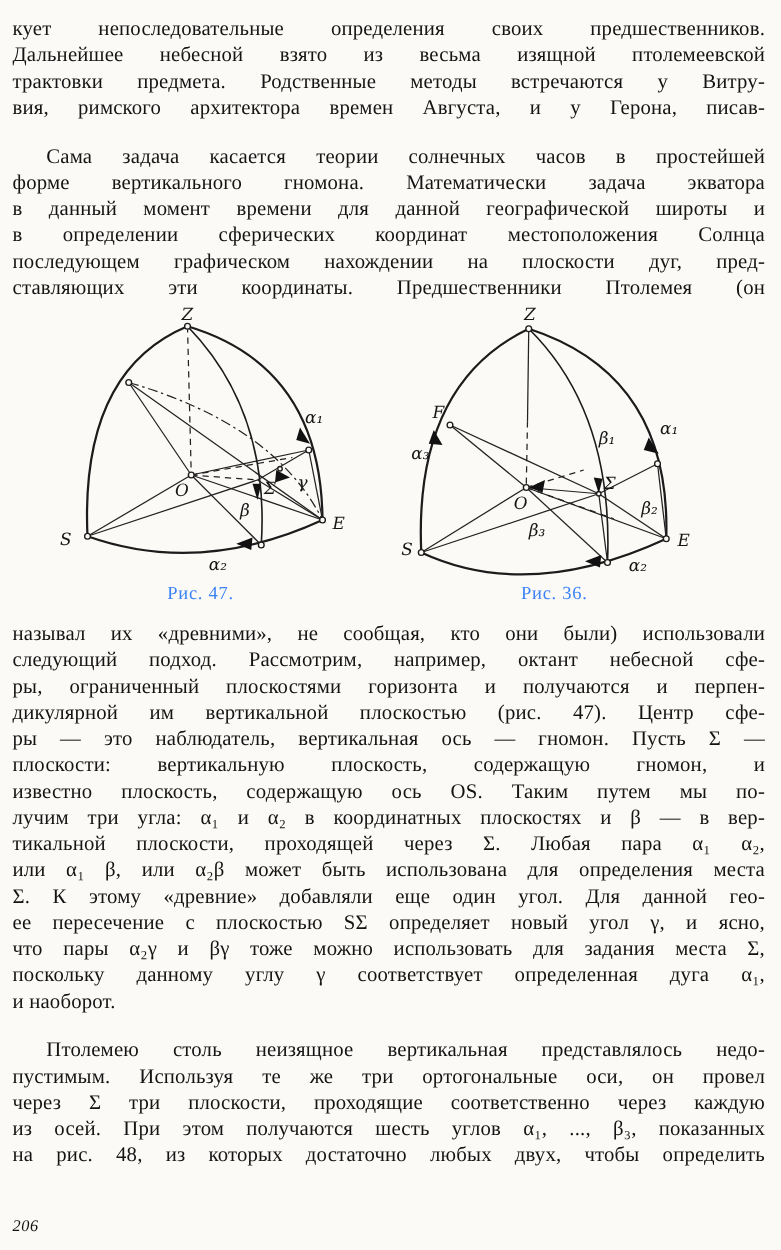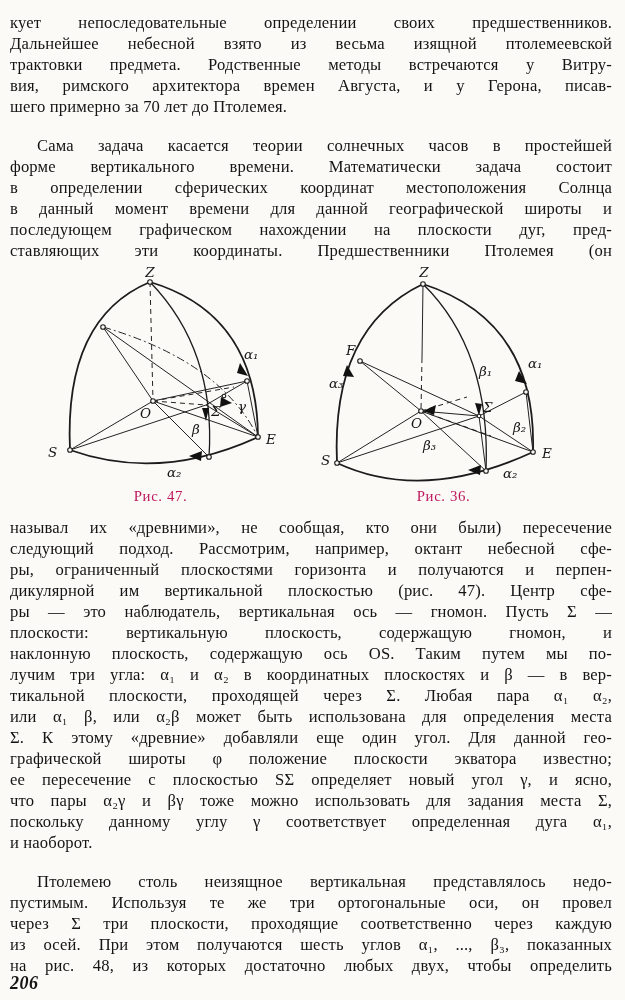--- a/index.html
+++ b/index.html
@@ -28,64 +28,63 @@
   .indent .lines .line:first-child{text-indent:27px;}
   
   .figrow{display:flex;margin-top:5px;height:246px;}
   .figure{width:50%;position:relative;}
   .figure svg{display:block;}
   .caption{
     text-align:center;
     font-size:14.8px;
     letter-spacing:0.6px;
     margin-top:4px;
-    color:#be185d;
+    color:#3b82f6;
   }
   .cap48{transform:translateX(-18px);}
   svg .arc{fill:none;stroke:#1c1c1c;stroke-width:1.8;stroke-linecap:round;}
   svg .arcthin{fill:none;stroke:#1c1c1c;stroke-width:1.3;}
   svg .seg{fill:none;stroke:#222;stroke-width:1;}
   svg .dash{fill:none;stroke:#222;stroke-width:1;stroke-dasharray:5 4;}
   svg .dashdot{fill:none;stroke:#222;stroke-width:1;stroke-dasharray:8 3 2 3;}
   svg .pt{fill:#fbfaf7;stroke:#1c1c1c;stroke-width:1.1;}
   svg .arrow{fill:#111;stroke:none;}
   svg text{
     font-family:"DejaVu Serif","Liberation Serif",serif;
     font-style:italic;
     font-size:13.5px;
     fill:#151515;
   }
   .pagenum{
     position:absolute;left:10px;top:973px;
-    font-weight:bold;font-style:italic;
-    font-size:18px;letter-spacing:0.5px;
+    font-weight:normal;font-style:italic;
+    font-size:13px;letter-spacing:0.5px;
   }
 </style>
 </head>
 <body>
 
 <div class="page">
   <div class="content">
 
     <div class="para">
       <div class="lines">
-          <div class="line">кует непоследовательные определении своих предшественников.</div>
+          <div class="line">кует непоследовательные определения своих предшественников.</div>
           <div class="line">Дальнейшее небесной взято из весьма изящной птолемеевской</div>
           <div class="line">трактовки предмета. Родственные методы встречаются у Витру-</div>
           <div class="line">вия, римского архитектора времен Августа, и у Герона, писав-</div>
         </div>
-      <div class="line lastline">шего примерно за 70 лет до Птолемея.</div>
     </div>
 
     <div class="para indent">
       <div class="lines">
           <div class="line">Сама задача касается теории солнечных часов в простейшей</div>
-          <div class="line">форме вертикального времени. Математически задача состоит</div>
+          <div class="line">форме вертикального гномона. Математически задача экватора</div>
+          <div class="line">в данный момент времени для данной географической широты и</div>
           <div class="line">в определении сферических координат местоположения Солнца</div>
-          <div class="line">в данный момент времени для данной географической широты и</div>
           <div class="line">последующем графическом нахождении на плоскости дуг, пред-</div>
           <div class="line">ставляющих эти координаты. Предшественники Птолемея (он</div>
         </div>
     </div>
 
     <div class="figrow">
 
       <div class="figure">
         <svg width="302" height="218" viewBox="0 0 302 218">
           <g>
@@ -197,32 +196,31 @@
             <text x="202" y="166">β₂</text>
             <text x="112" y="184">β₃</text>
           </g>
         </svg>
         <div class="caption cap48">Рис. 36.</div>
       </div>
     </div>
 
     <div class="para" style="margin-top:5px;">
       <div class="lines">
-          <div class="line">называл их «древними», не сообщая, кто они были) пересечение</div>
+          <div class="line">называл их «древними», не сообщая, кто они были) использовали</div>
           <div class="line">следующий подход. Рассмотрим, например, октант небесной сфе-</div>
           <div class="line">ры, ограниченный плоскостями горизонта и получаются и перпен-</div>
           <div class="line">дикулярной им вертикальной плоскостью (рис. 47). Центр сфе-</div>
           <div class="line">ры — это наблюдатель, вертикальная ось — гномон. Пусть Σ —</div>
           <div class="line">плоскости: вертикальную плоскость, содержащую гномон, и</div>
-          <div class="line">наклонную плоскость, содержащую ось OS. Таким путем мы по-</div>
+          <div class="line">известно плоскость, содержащую ось OS. Таким путем мы по-</div>
           <div class="line">лучим три угла: α₁ и α₂ в координатных плоскостях и β — в вер-</div>
           <div class="line">тикальной плоскости, проходящей через Σ. Любая пара α₁ α₂,</div>
           <div class="line">или α₁ β, или α₂β может быть использована для определения места</div>
           <div class="line">Σ. К этому «древние» добавляли еще один угол. Для данной гео-</div>
-          <div class="line">графической широты φ положение плоскости экватора известно;</div>
           <div class="line">ее пересечение с плоскостью SΣ определяет новый угол γ, и ясно,</div>
           <div class="line">что пары α₂γ и βγ тоже можно использовать для задания места Σ,</div>
           <div class="line">поскольку данному углу γ соответствует определенная дуга α₁,</div>
         </div>
       <div class="line lastline">и наоборот.</div>
     </div>
 
     <div class="para indent">
       <div class="lines">
           <div class="line">Птолемею столь неизящное вертикальная представлялось недо-</div>

